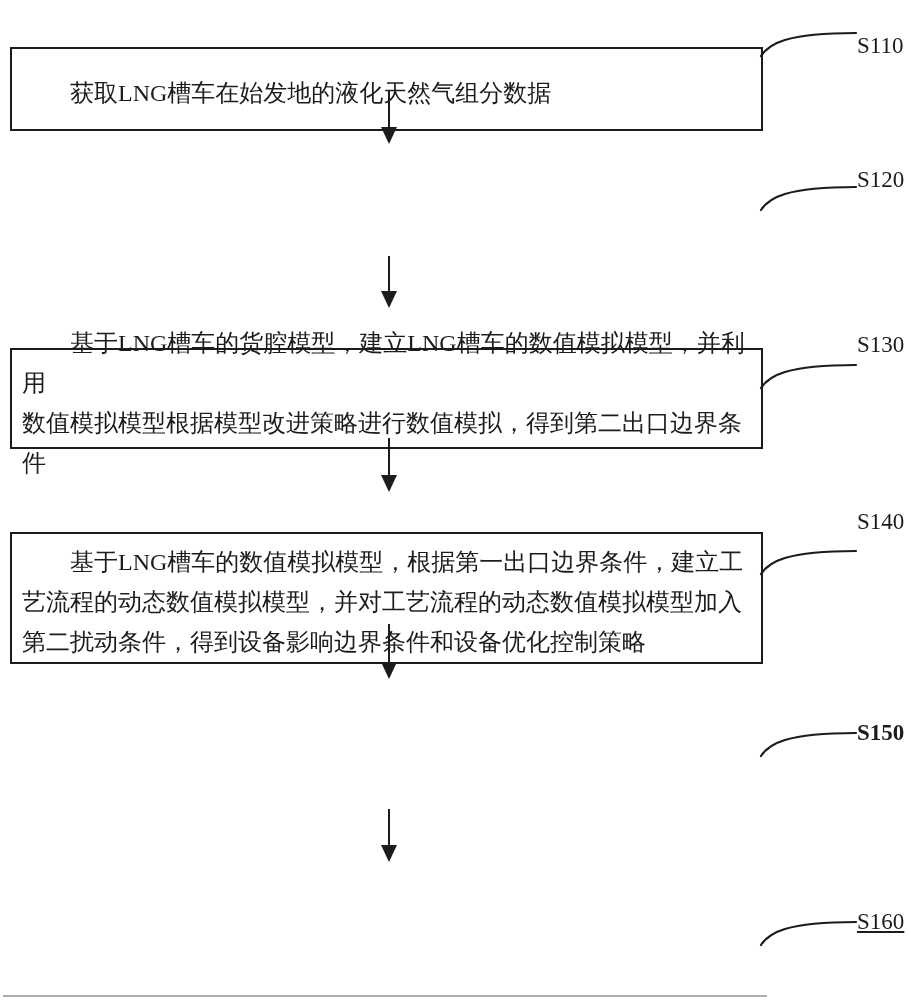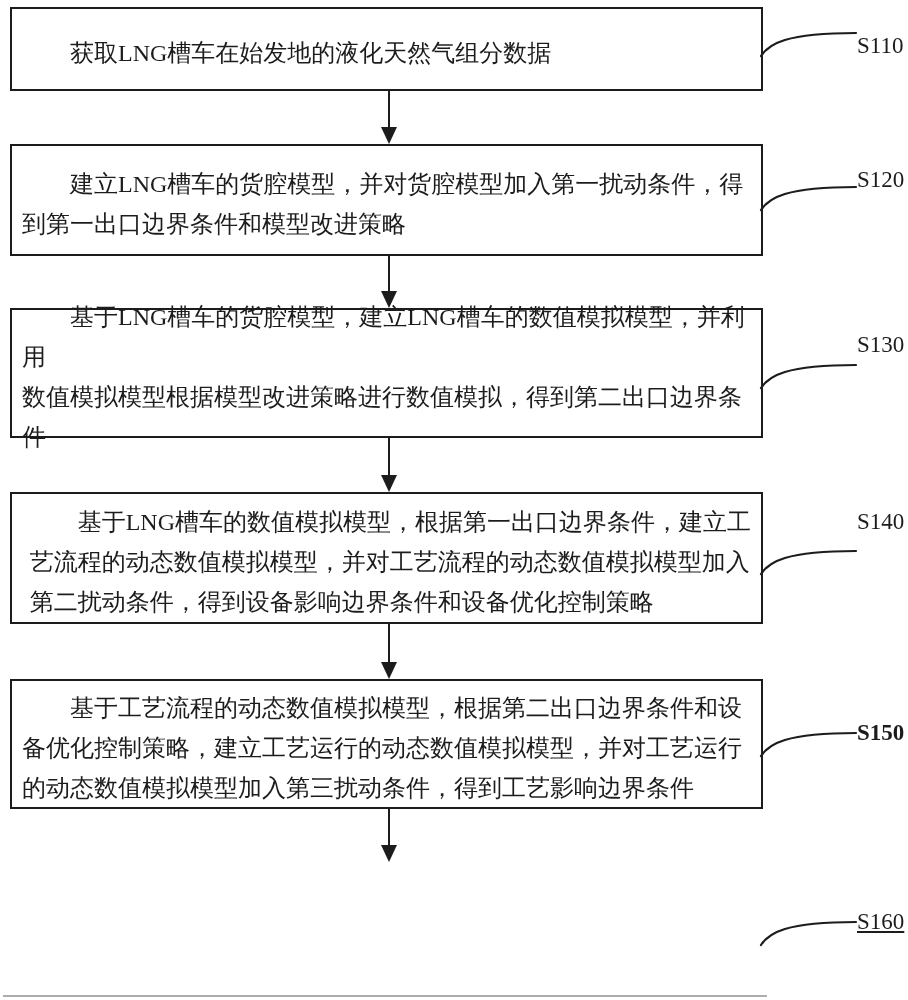--- a/index.html
+++ b/index.html
@@ -22,20 +22,21 @@
     position: absolute;
     left: 10px;
     width: 753px;
     box-sizing: border-box;
     border: 2px solid #1c1c1c;
     background: #ffffff;
     display: flex;
     flex-direction: column;
     justify-content: center;
     padding: 10px 10px 2px 10px;
+    margin-top: 40px;
   }
   .step-text {
     margin: 0;
     font-size: 24px;
     line-height: 40px;
     color: #1c1c1c;
     text-indent: 2em;
     white-space: pre-line;
     letter-spacing: 0;
   }
@@ -88,42 +89,33 @@
 </style>
 </head>
 <body>
 
 <div class="canvas">
 
   <div class="step-box" style="top:7px; height:84px;">
     <p class="step-text">获取LNG槽车在始发地的液化天然气组分数据</p>
   </div>
 
-  <div class="step-box" style="top:144px; height:112px;">
-    <p class="step-text">建立LNG槽车的货腔模型，并对货腔模型加入第一扰动条件，得
-到第一出口边界条件和模型改进策略</p>
-  </div>
 
-  <div class="step-box" style="top:308px; height:130px;">
+  <div class="step-box" style="top:308px; height:101px;">
     <p class="step-text">基于LNG槽车的货腔模型，建立LNG槽车的数值模拟模型，并利用
 数值模拟模型根据模型改进策略进行数值模拟，得到第二出口边界条
 件</p>
   </div>
 
-  <div class="step-box" style="top:492px; height:132px;align-items:flex-end;">
+  <div class="step-box" style="top:492px; height:132px;">
     <p class="step-text">基于LNG槽车的数值模拟模型，根据第一出口边界条件，建立工
 艺流程的动态数值模拟模型，并对工艺流程的动态数值模拟模型加入
 第二扰动条件，得到设备影响边界条件和设备优化控制策略</p>
   </div>
 
-  <div class="step-box" style="top:679px; height:130px;">
-    <p class="step-text">基于工艺流程的动态数值模拟模型，根据第二出口边界条件和设
-备优化控制策略，建立工艺运行的动态数值模拟模型，并对工艺运行
-的动态数值模拟模型加入第三扰动条件，得到工艺影响边界条件</p>
-  </div>
 
 
   <div class="flow-arrow" style="top:91px; height:53px;">
     <div class="shaft"></div>
     <div class="head"></div>
   </div>
   <div class="flow-arrow" style="top:256px; height:52px;">
     <div class="shaft"></div>
     <div class="head"></div>
   </div>

